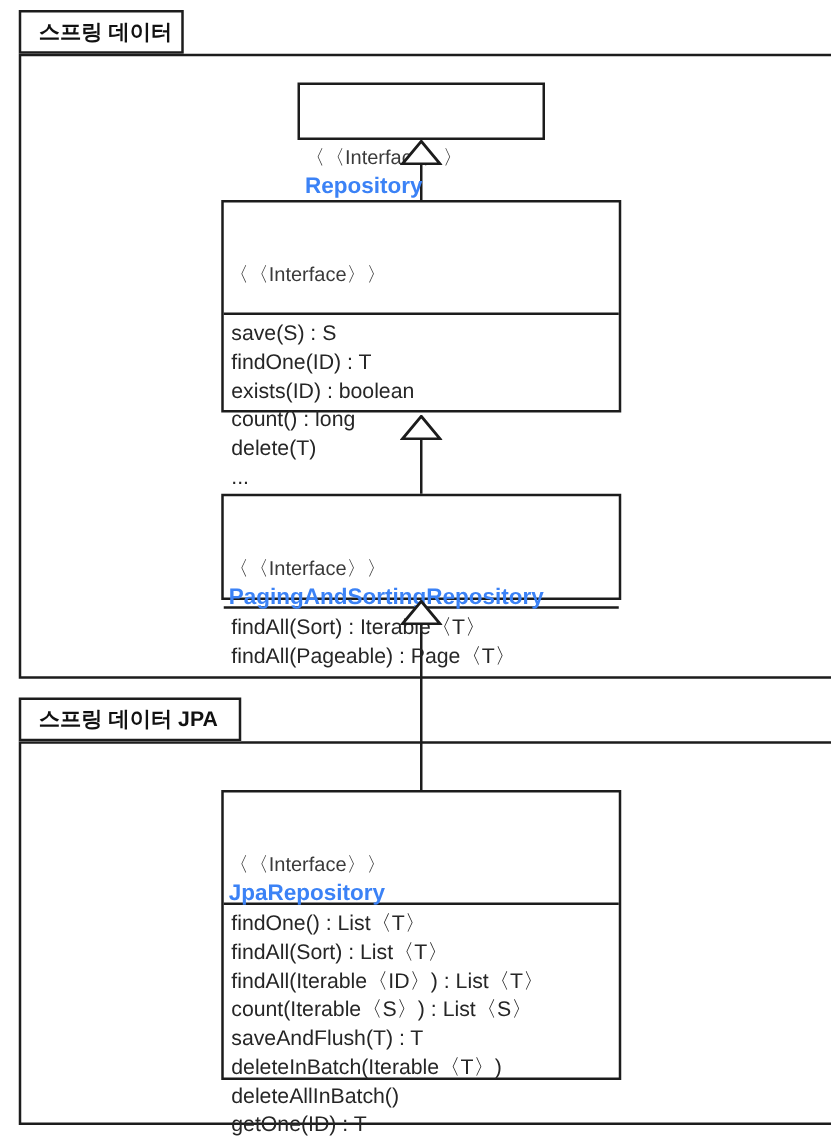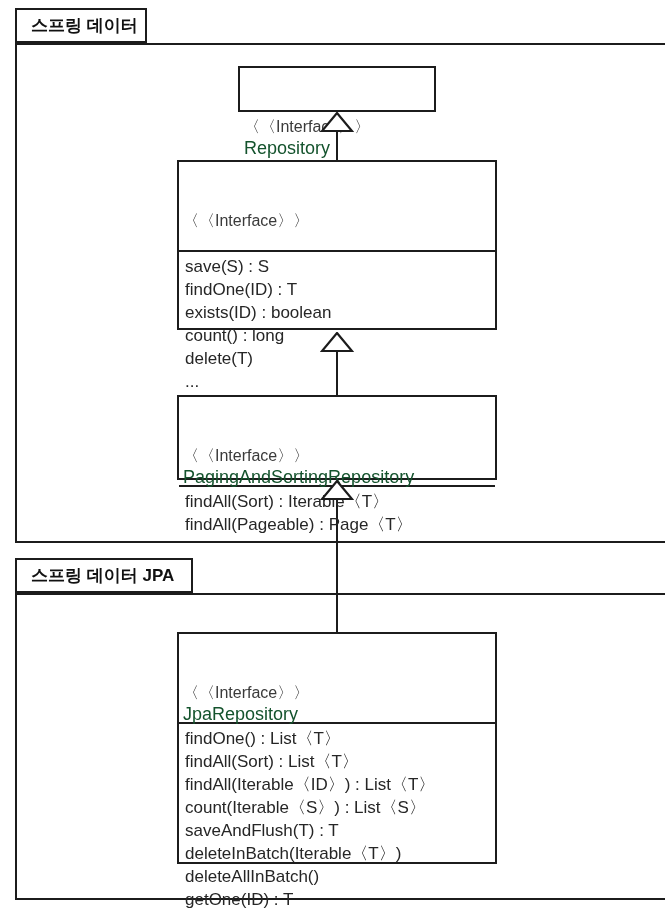--- a/index.html
+++ b/index.html
@@ -76,22 +76,22 @@
   .stereotype {
     font-size: 16px;
     line-height: 20px;
     color: #3a3a3a;
     font-weight: 400;
     white-space: nowrap;
   }
   .class-name {
     font-size: 18px;
     line-height: 22px;
-    font-weight: 400;
-    color: #14532d;
+    font-weight: 700;
+    color: #3b82f6;
     white-space: nowrap;
   }
   .class-members {
     box-sizing: border-box;
     padding: 3px 12px 4px 6px;
   }
   .member {
     font-size: 17px;
     line-height: 23px;
     color: #262626;

